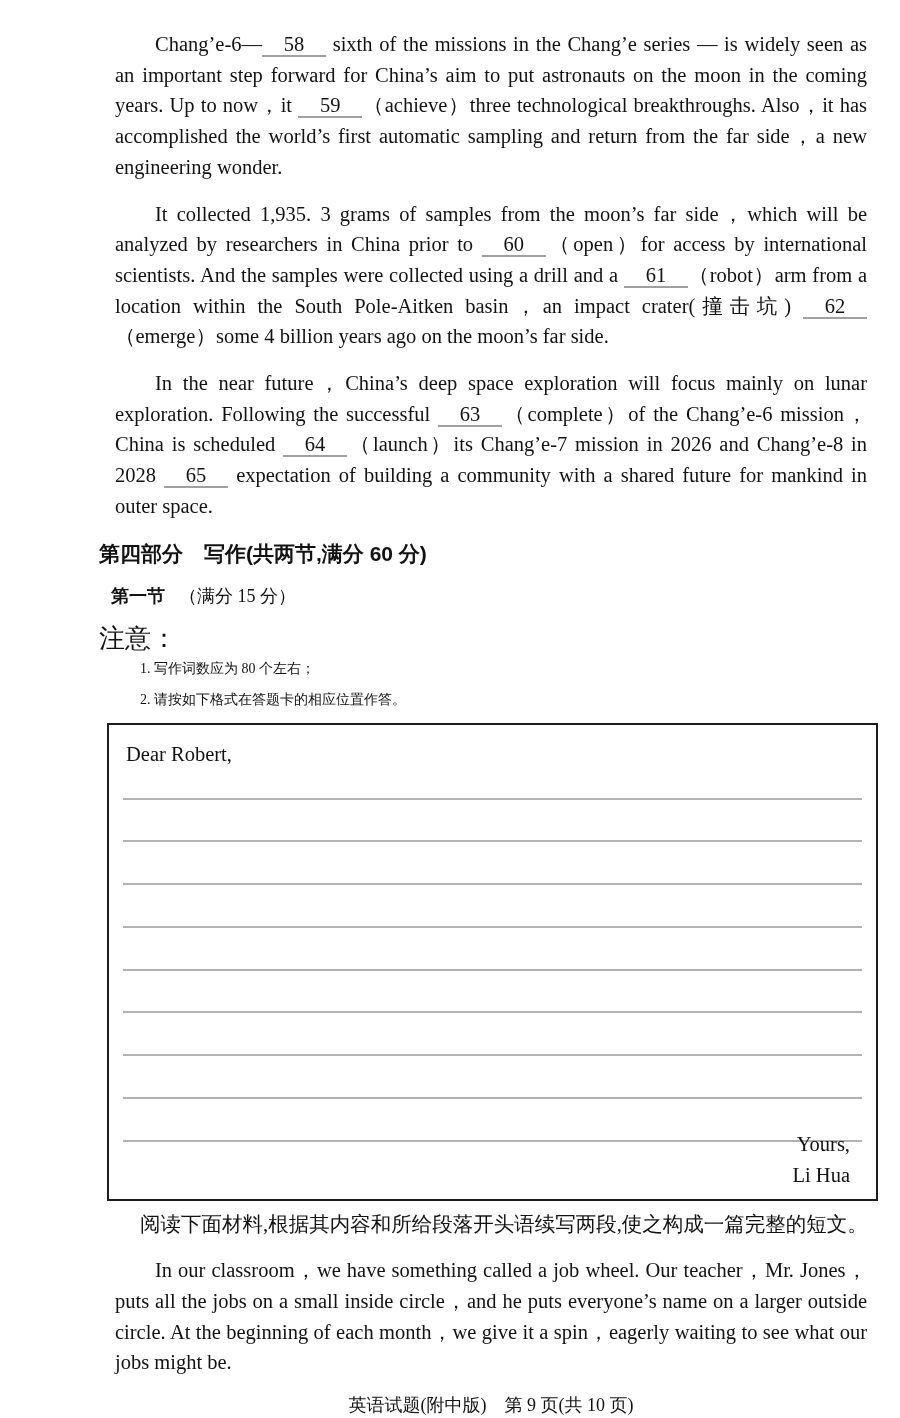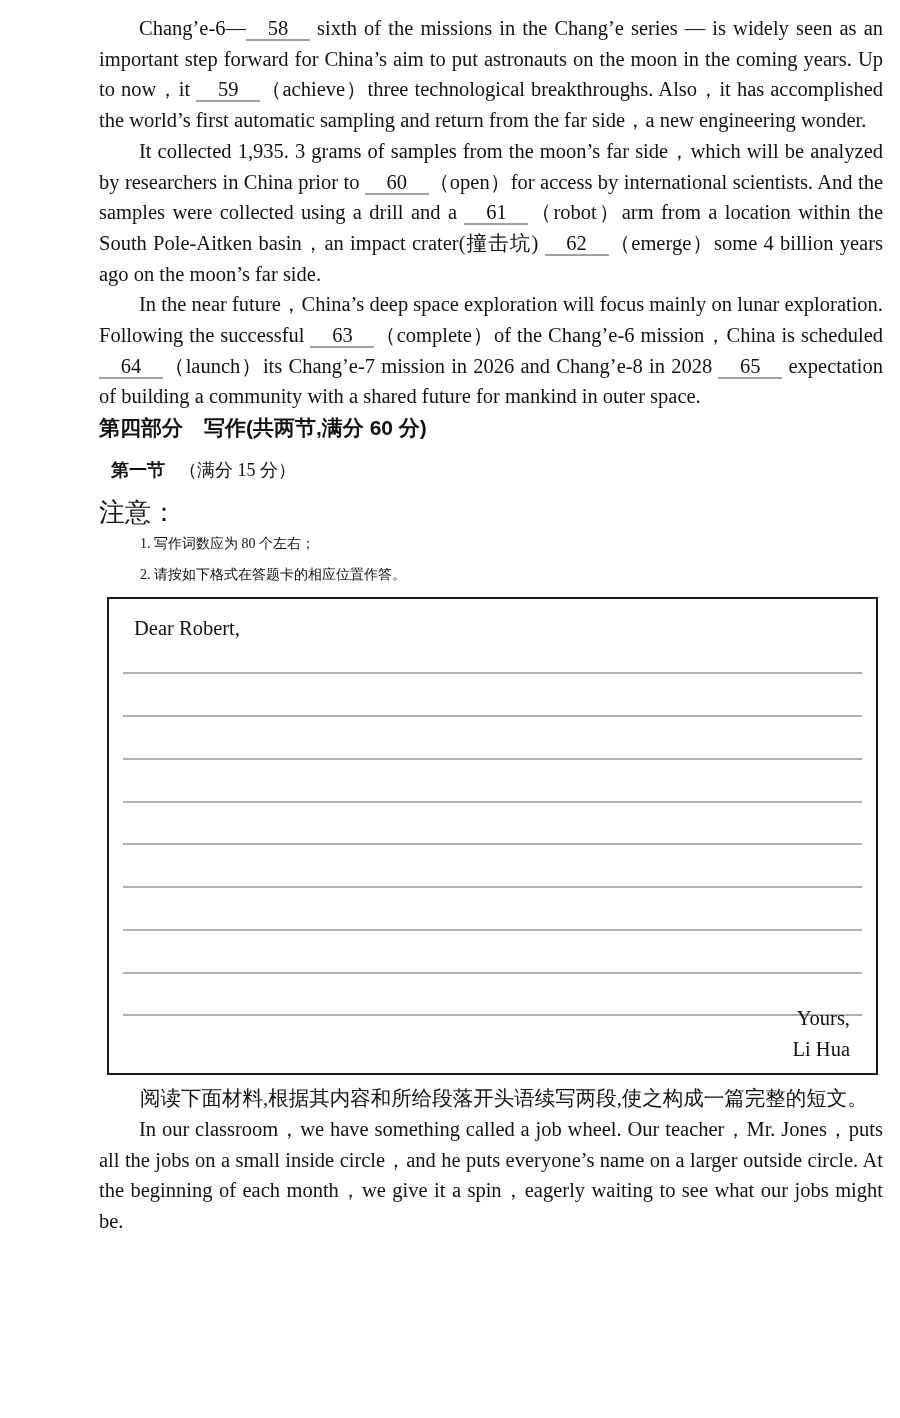--- a/index.html
+++ b/index.html
@@ -8,21 +8,21 @@
     width: 900px;
     height: 1418px;
     background: #ffffff;
     color: #121212;
     font-family: "Liberation Serif", "DejaVu Serif", serif;
     overflow: hidden;
   }
   .content { padding: 13px 17px 0 99px; }
 
   p.en, p.zh {
-    margin: 0;
+    margin: 16px;
     font-size: 20.5px;
     line-height: 30.7px;
     text-align: justify;
     text-indent: 40px;
   }
   p.zh { line-height: 30.5px; }
 
   .blank {
     display: inline-block;
     min-width: 42px;
@@ -56,21 +56,21 @@
 
   .letter-box {
     box-sizing: border-box;
     width: 771px;
     height: 478px;
     margin: 7px 0 0 8px;
     border: 2px solid #1c1c1c;
     position: relative;
     padding: 14px 12px 0 12px;
   }
-  .salutation { font-size: 20.5px; line-height: 30px; padding-left: 5px; margin-left: 8px; }
+  .salutation { font-size: 20.5px; line-height: 30px; padding-left: 5px; }
   .answer-lines .rule {
     height: 40.75px;
     border-bottom: 2px solid #b2b2b2;
     margin: 0 2px;
   }
   .answer-lines .rule:first-child { height: 29px; }
   .closing-block {
     position: absolute;
     top: 404px;
     right: 26px;
@@ -126,15 +126,16 @@
         <div>Yours,</div>
         <div>Li Hua</div>
       </div>
     </div>
 
     <section class="sec2">
       <p class="instr">阅读下面材料,根据其内容和所给段落开头语续写两段,使之构成一篇完整的短文。</p>
       <p class="en">In our classroom，we have something called a job wheel. Our teacher，Mr. Jones，puts all the jobs on a small inside circle，and he puts everyone’s name on a larger outside circle. At the beginning of each month，we give it a spin，eagerly waiting to see what our jobs might be.</p>
     </section>
 
+    <div class="footer">英语试题(附中版)　第 9 页(共 10 页)</div>
 
   </div>
 </div>
 
 </body></html>

